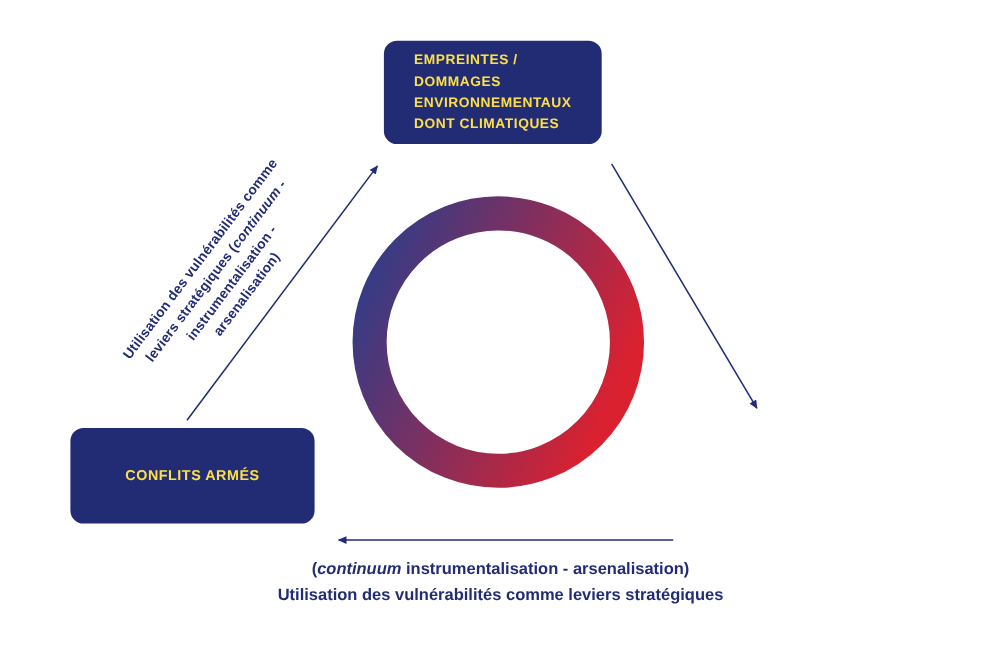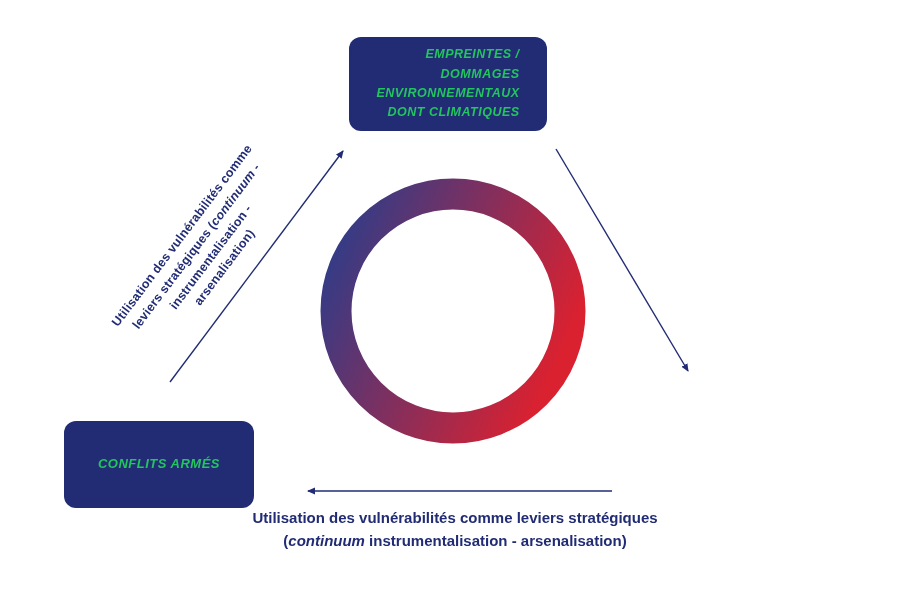--- a/index.html
+++ b/index.html
@@ -9,36 +9,35 @@
     height: 590px;
     background: #ffffff;
     overflow: hidden;
     font-family: "Liberation Sans", sans-serif;
   }
   .layer { position: absolute; left: 0; top: 0; }
 
   .box {
     position: absolute;
     background: #212c74;
-    color: #22c55e;
+    color: #fde047;
     border-radius: 12px;
     display: flex;
     align-items: center;
     justify-content: center;
-    text-align: right;
+    text-align: left;
     font-weight: bold;
     font-size: 12.5px;
     letter-spacing: 0.5px;
     line-height: 1.55;
-    font-style: italic;
   }
   .box .label { white-space: pre-line; }
   .box-top   { left: 349px; top: 37px;  width: 198px; height: 94px; }
   .box-right { left: 650px; top: 377px; width: 196px; height: 106px; }
-  .box-left  { left: 64px;  top: 389px; width: 190px; height: 87px; font-size: 13px; margin-top: 32px; }
+  .box-left  { left: 64px;  top: 389px; width: 222px; height: 87px; font-size: 13px; }
 
   .edge-line { stroke: #212c74; stroke-width: 1.4; }
 
   .diag-label {
     position: absolute;
     left: 204px;
     top: 252px;
     transform: translate(-50%, -50%) rotate(-53deg);
     color: #212c74;
     font-weight: bold;
@@ -101,19 +100,19 @@
   <div class="diag-label">
     <div>Utilisation des vulnérabilités comme</div>
     <div>
       <span>leviers stratégiques (</span><em>continuum</em><span> -</span>
     </div>
     <div>instrumentalisation -</div>
     <div>arsenalisation)</div>
   </div>
 
   <div class="bottom-label">
-    <div>Utilisation des vulnérabilités comme leviers stratégiques</div>
     <div>
       <span>(</span><em>continuum</em><span> instrumentalisation - arsenalisation)</span>
     </div>
+    <div>Utilisation des vulnérabilités comme leviers stratégiques</div>
   </div>
 
 </div>
 
 </body></html>

